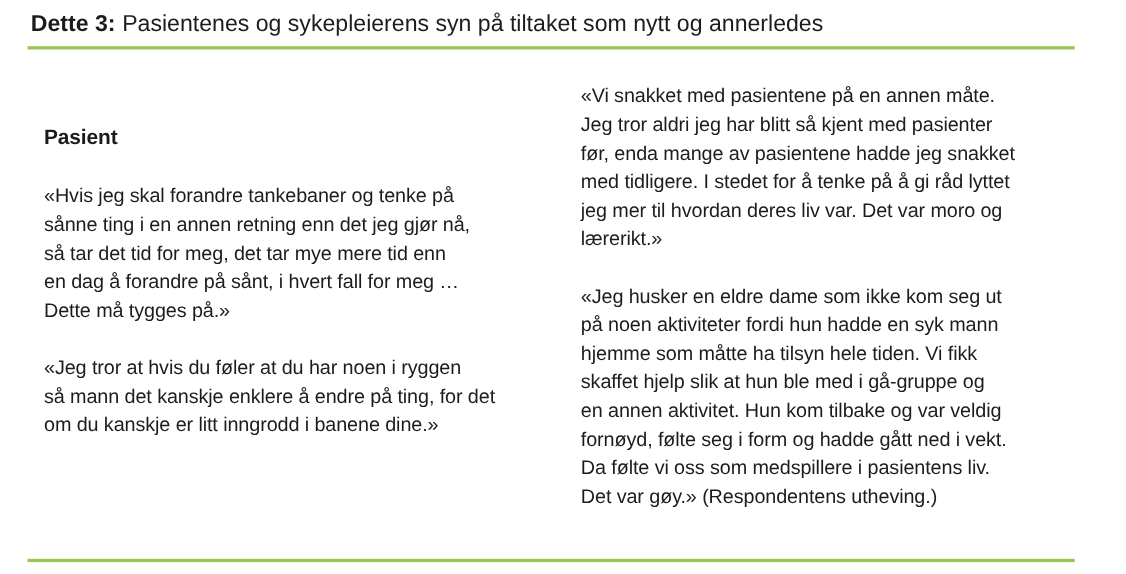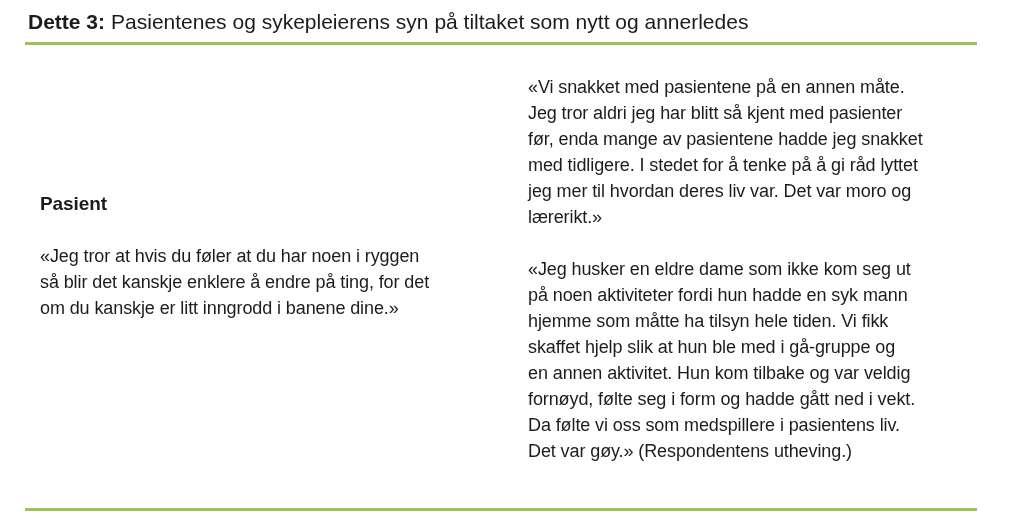--- a/index.html
+++ b/index.html
@@ -72,22 +72,27 @@
   <div class="title">
     <span class="label">Dette 3:</span><span class="caption">Pasientenes og sykepleierens syn på tiltaket som nytt og annerledes</span>
   </div>
 
   <div class="rule rule-top" style="background: rgb(156, 195, 83);"></div>
 
   <div class="body">
 
     <div class="col col-left">
       <div class="col-header">Pasient</div>
+      <p class="quote">«Hvis jeg skal forandre tankebaner og tenke på
+sånne ting i en annen retning enn det jeg gjør nå,
+så tar det tid for meg, det tar mye mere tid enn
+en dag å forandre på sånt, i hvert fall for meg …
+Dette må tygges på.»</p>
       <p class="quote">«Jeg tror at hvis du føler at du har noen i ryggen
-så blir det kanskje enklere å endre på ting, for det
+så mann det kanskje enklere å endre på ting, for det
 om du kanskje er litt inngrodd i banene dine.»</p>
     </div>
 
     <div class="col col-right">
       <p class="quote">«Vi snakket med pasientene på en annen måte.
 Jeg tror aldri jeg har blitt så kjent med pasienter
 før, enda mange av pasientene hadde jeg snakket
 med tidligere. I stedet for å tenke på å gi råd lyttet
 jeg mer til hvordan deres liv var. Det var moro og
 lærerikt.»</p>

